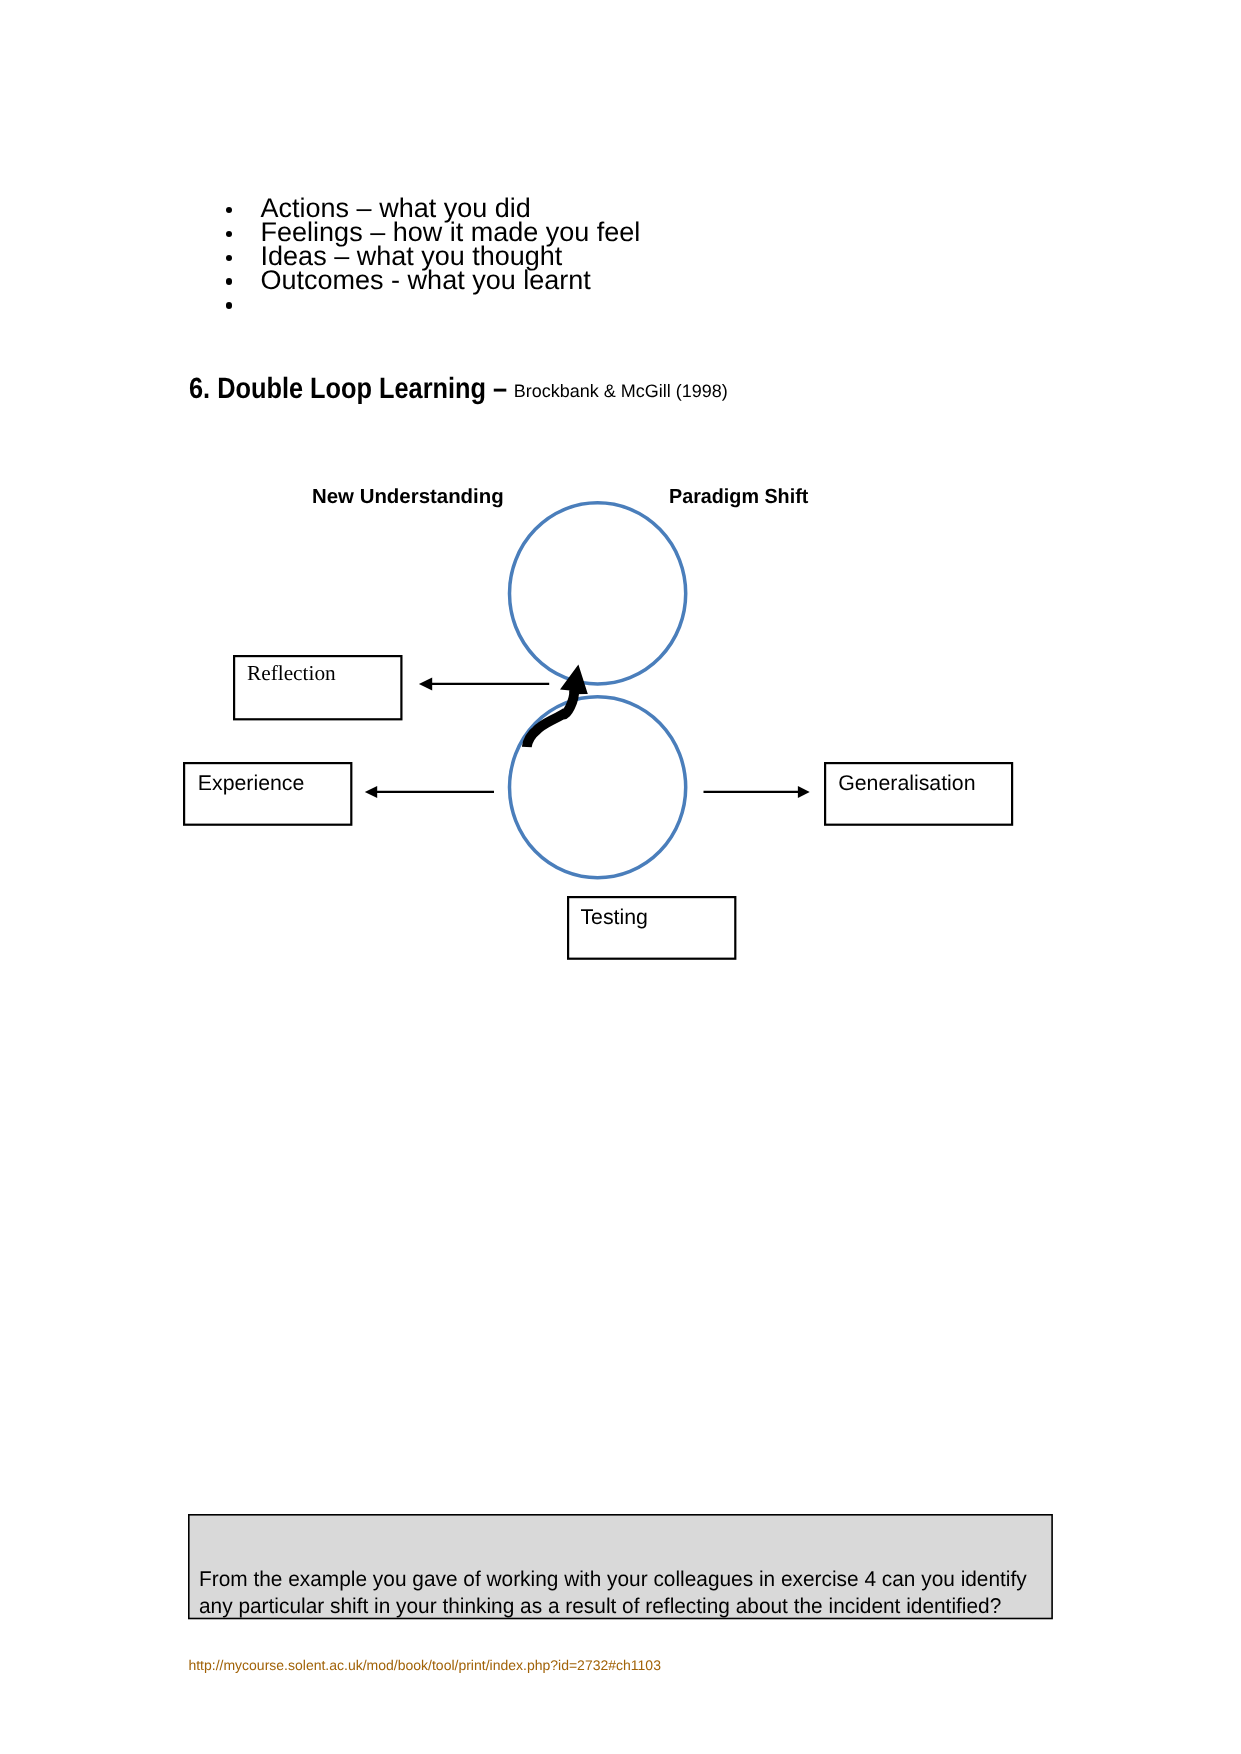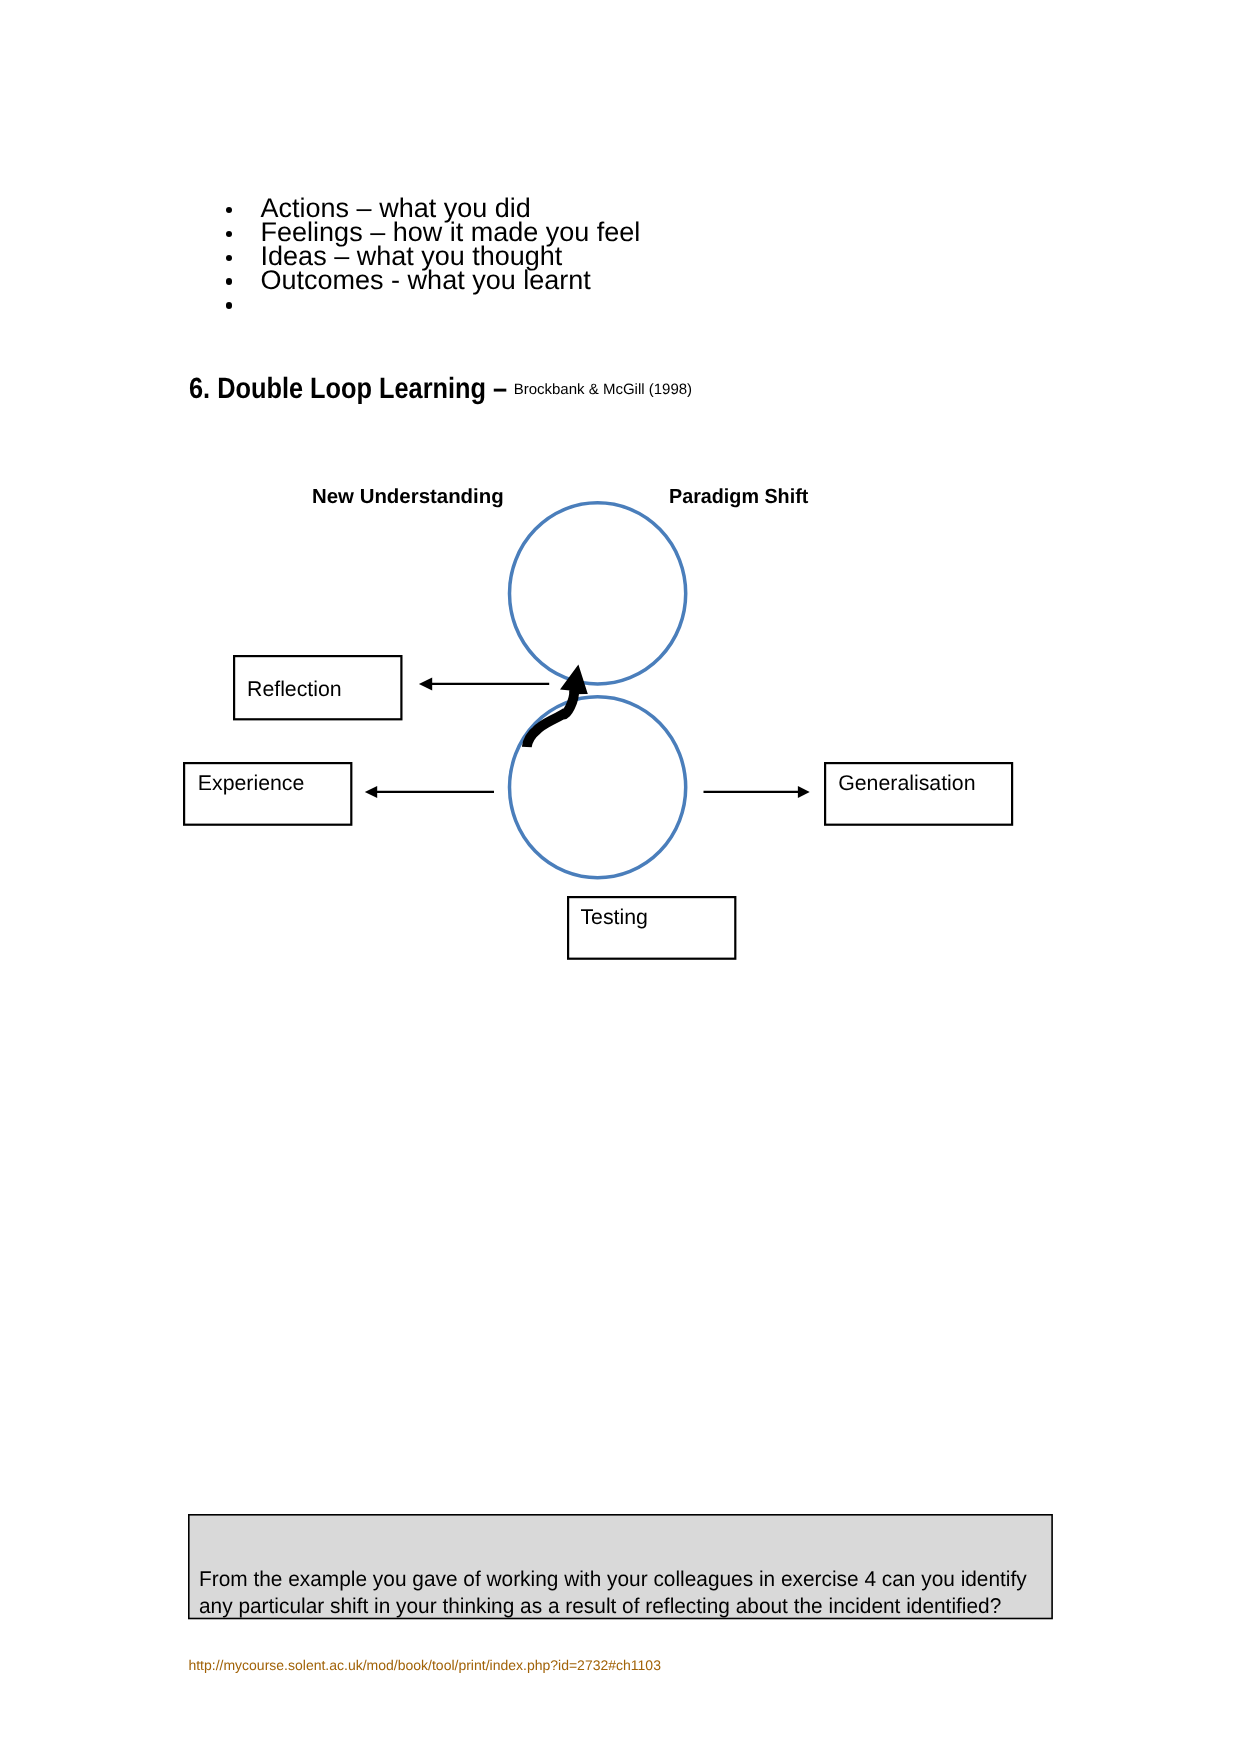--- a/index.html
+++ b/index.html
@@ -22,21 +22,21 @@
                 background:#000; border-radius:50%; }
   .bullet-text { position:absolute; left:34.7px; top:0;
                  font-size:27px; line-height:23.9px; white-space:nowrap; }
 
   
   .heading { position:absolute; left:189.3px; top:372px; width:700px; height:34px; }
   .heading span { position:absolute; top:0; white-space:nowrap; display:inline-block;
                   transform-origin:0 0; }
   .heading .h-main { left:0; font-size:29.4px; font-weight:bold;
                      transform:scaleX(0.862); }
-  .heading .h-sub  { left:324.4px; font-size:15px; font-weight:normal; top:9.3px; }
+  .heading .h-sub  { left:324.4px; font-size:18px; font-weight:normal; top:9.3px; }
 
   
   .diagram { position:absolute; left:0; top:0; width:1144px; height:1754px; }
 
   .dlabel { position:absolute; font-weight:bold; font-size:20.45px; white-space:nowrap;
             display:inline-block; transform-origin:0 0; line-height:1; }
 
   .dbox { position:absolute; }
   .dbox svg { position:absolute; left:0; top:0; }
   .dbox span { position:absolute; font-size:21.3px; white-space:nowrap;
@@ -111,21 +111,21 @@
       <g>
         <path d="M 526.8,747 C 527.15,741.10 531.94,733.58 535.75,731.05 C 542.86,723.48 548.50,722.48 562.94,714.17 C 566.61,716.31 574.91,700.57 574.09,689.91" fill="none" stroke="#000" stroke-width="9.855" stroke-linecap="butt"></path>
         <polygon points="578.4,664.4 560.0,689.6 570.0,690.5 572.5,694.2 587.8,693.9" fill="#000"></polygon>
       </g>
     </svg>
 
     <div class="dbox" style="left:233.0px; top:654.6px; width:169.5px; height:65.4px;">
       <svg width="172.5" height="68.4">
           <rect x="1.1" y="1.1" width="167.3" height="63.2" fill="#ffffff" stroke="#000000" stroke-width="2.2"></rect>
         </svg>
-      <span style="left:14.0px; top:24px;">Reflection</span>
+      <span style="left:14.0px; top:8px;font-family:Liberation Serif, serif;">Reflection</span>
     </div>
     <div class="dbox" style="left:824.0px; top:761.7px; width:189.2px; height:63.8px;">
       <svg width="192.2" height="66.8">
           <rect x="1.1" y="1.1" width="187.0" height="61.6" fill="#ffffff" stroke="#000000" stroke-width="2.2"></rect>
         </svg>
       <span style="left:14.2px; top:11.4px;">Generalisation</span>
     </div>
     <div class="dbox" style="left:183.0px; top:761.6px; width:169.4px; height:63.8px;">
       <svg width="172.4" height="66.8">
           <rect x="1.1" y="1.1" width="167.2" height="61.6" fill="#ffffff" stroke="#000000" stroke-width="2.2"></rect>

